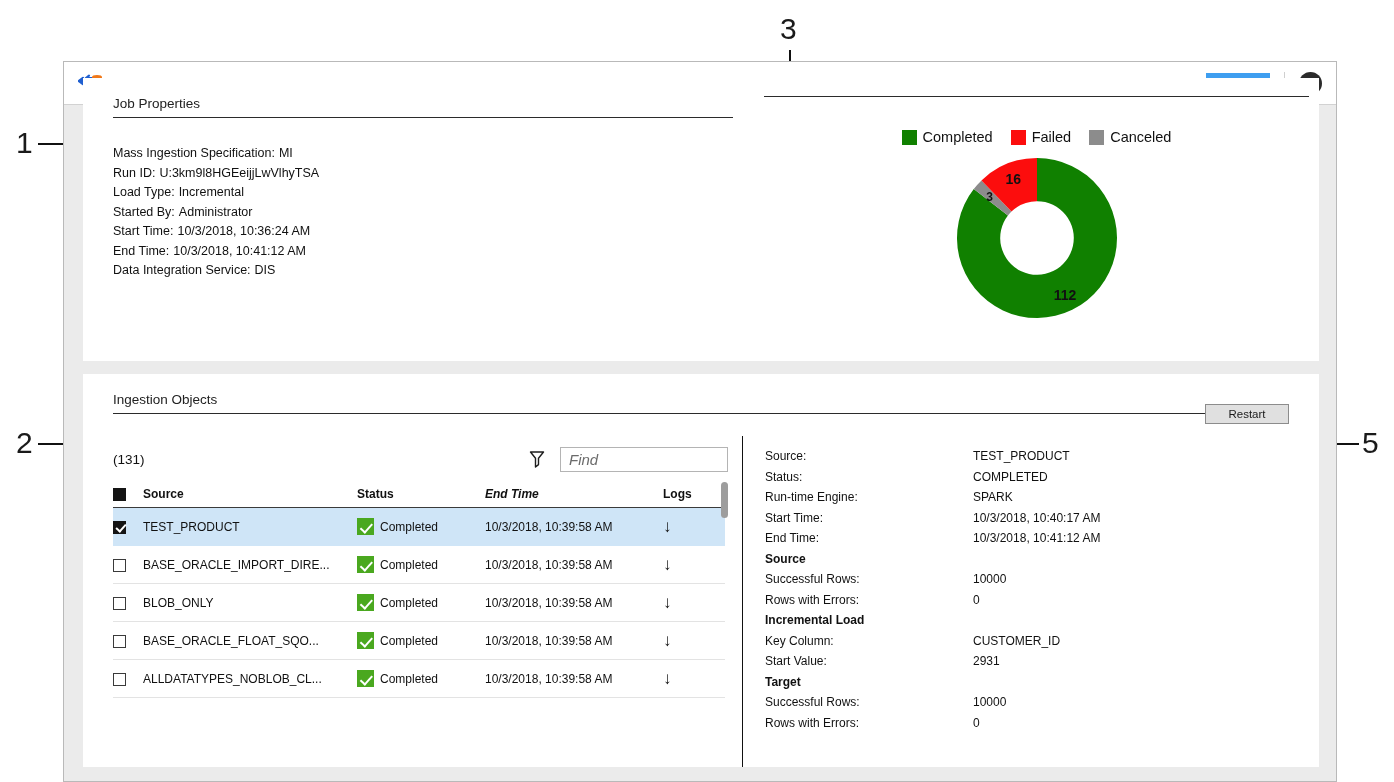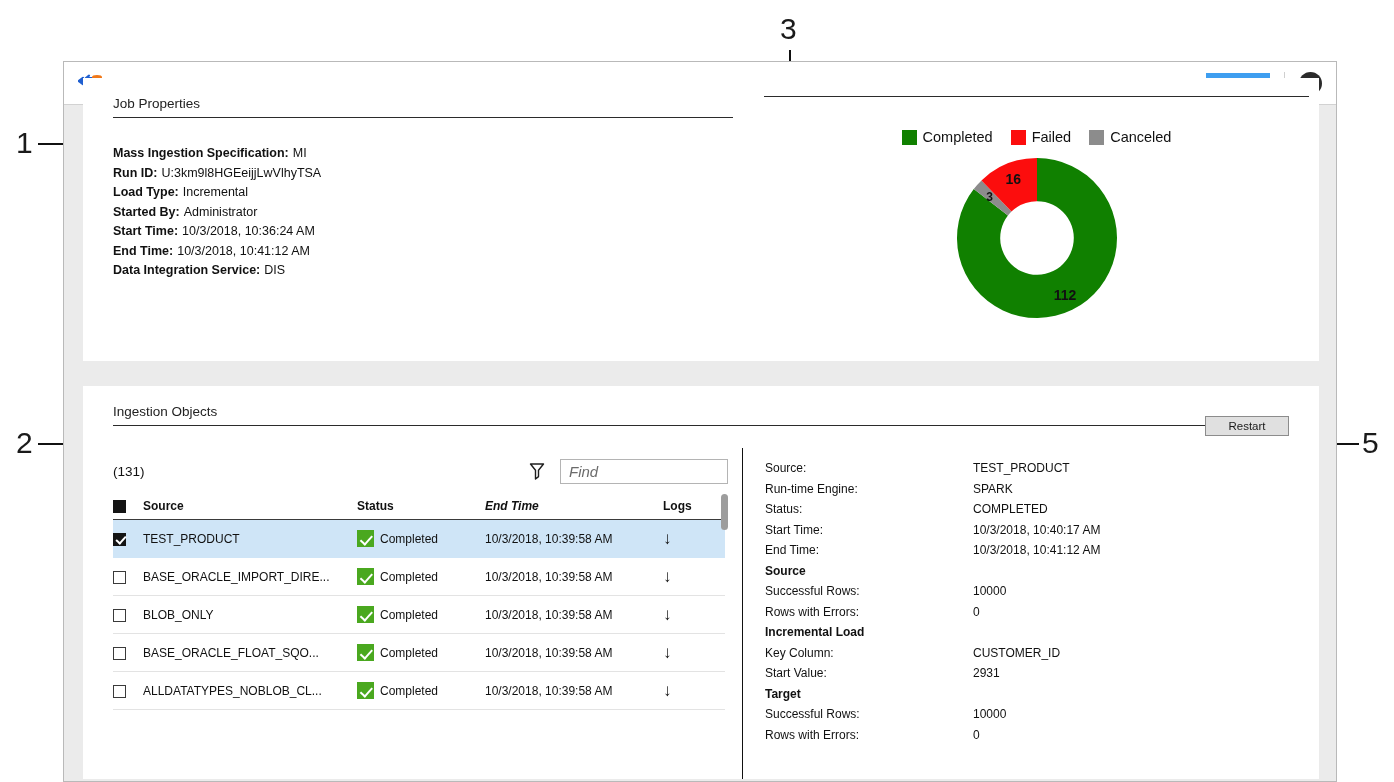--- a/index.html
+++ b/index.html
@@ -78,34 +78,34 @@
   }
 
   
   .card {
     position: absolute;
     background: #ffffff;
     left: 19px;
     width: 1236px;
   }
   #card-top { top: 16px; height: 283px; }
-  #card-bottom { top: 324px; height: 393px; }
+  #card-bottom { top: 312px; height: 393px; }
 
   .sec-title {
     font-size: 13.5px; color: #222;
     font-family: "Liberation Sans", sans-serif;
     padding-bottom: 6px;
   }
   .sec-rule { height: 1px; background: #2b2b2b; }
 
   
   .jp-wrap { position: absolute; left: 30px; top: 18px; width: 620px; }
   .jp-list { margin-top: 26px; }
   .jp-row { font-size: 12.5px; color: #111; line-height: 19.5px; white-space: nowrap; }
-  .jp-row b { font-weight: bold; }
+  .jp-row b { font-weight: normal; }
   .jp-row span { font-weight: normal; margin-left: 4px; }
 
   
   .is-wrap { position: absolute; left: 681px; top: 18px; width: 545px; }
 
   .legend {
     display: flex; justify-content: center; align-items: center;
     gap: 18px; margin-top: 32px;
   }
   .legend-item { display: flex; align-items: center; gap: 6px; }
@@ -421,28 +421,28 @@
           </div>
         </div>
 
         <div class="io-right">
           <div class="detail" id="detail-list">
               <div class="drow">
                 <div class="dlabel">Source:</div>
                 <div class="dval">TEST_PRODUCT</div>
               </div>
               <div class="drow">
+                <div class="dlabel">Status:</div>
+                <div class="dval">COMPLETED</div>
+              </div>
+              <div class="drow">
                 <div class="dlabel">Run-time Engine:</div>
                 <div class="dval">SPARK</div>
               </div>
               <div class="drow">
-                <div class="dlabel">Status:</div>
-                <div class="dval">COMPLETED</div>
-              </div>
-              <div class="drow">
                 <div class="dlabel">Start Time:</div>
                 <div class="dval">10/3/2018, 10:40:17 AM</div>
               </div>
               <div class="drow">
                 <div class="dlabel">End Time:</div>
                 <div class="dval">10/3/2018, 10:41:12 AM</div>
               </div>
               <div class="dhead">Source</div>
               <div class="drow">
                 <div class="dlabel">Successful Rows:</div>

